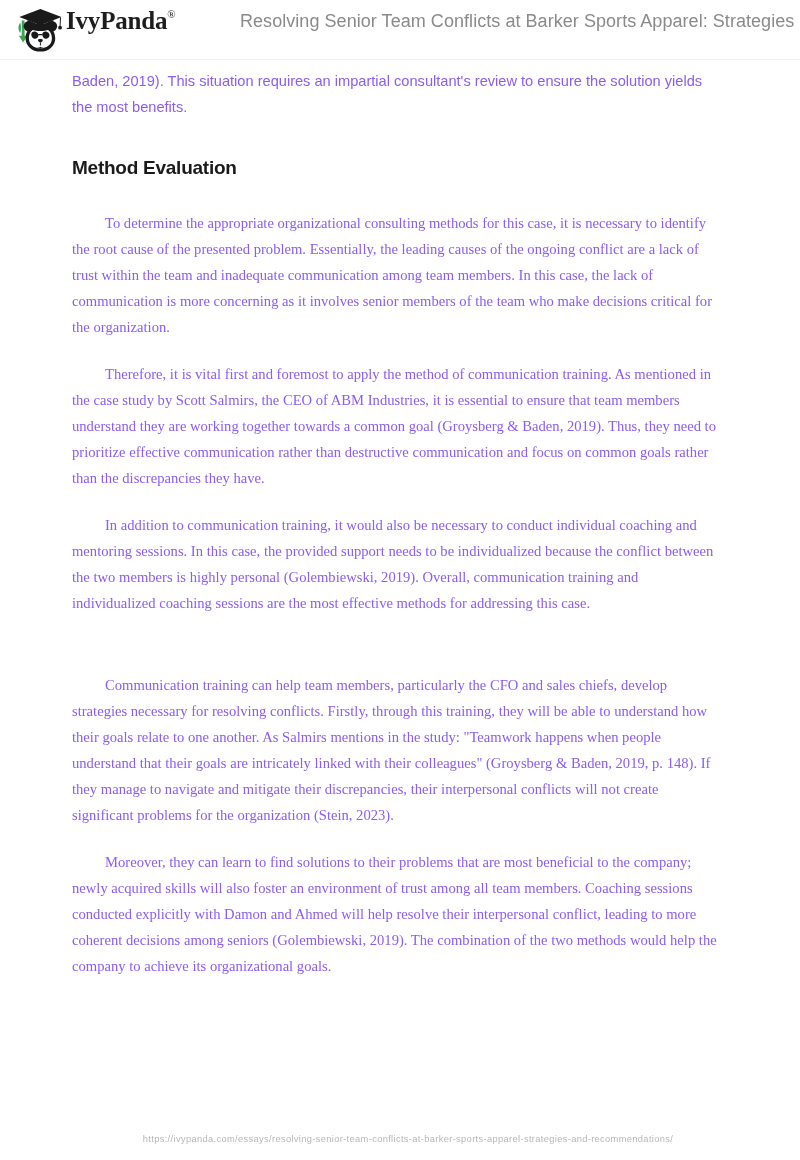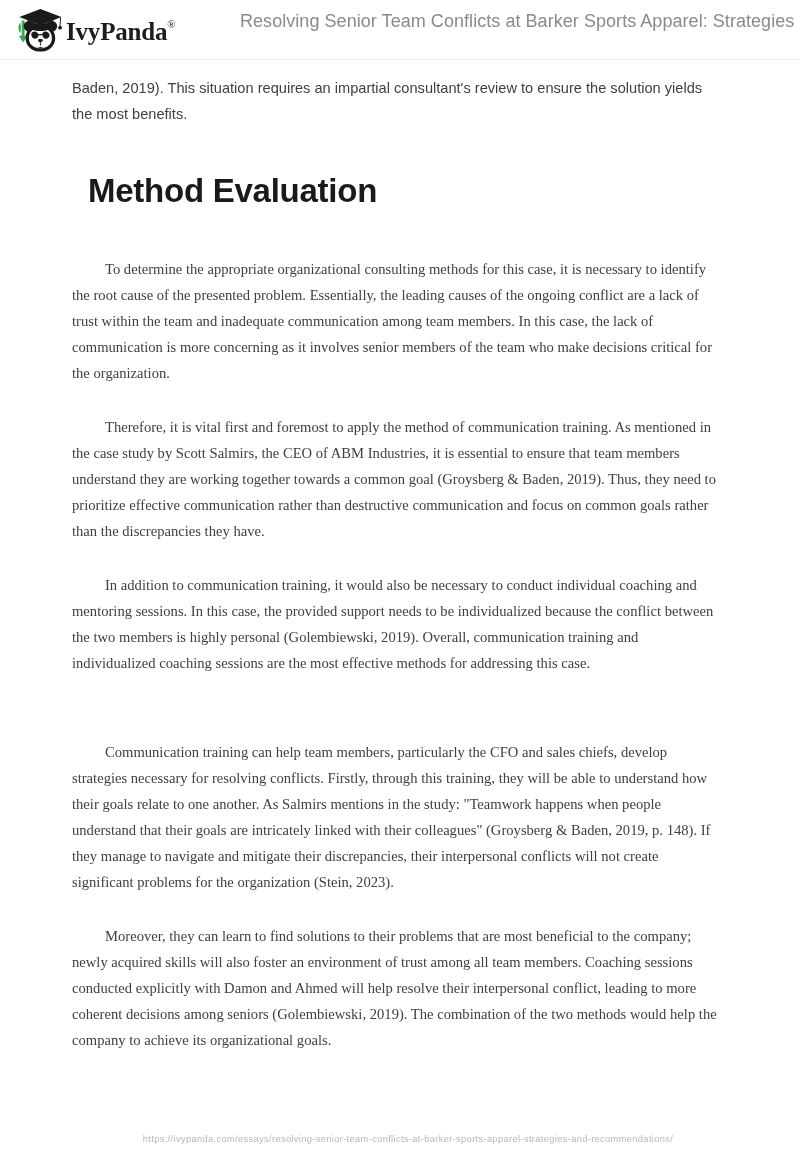--- a/index.html
+++ b/index.html
@@ -30,21 +30,21 @@
     left: 0;
     width: 800px;
     height: 60px;
     box-sizing: border-box;
   }
   .brand {
     position: absolute;
     left: 14px;
     top: 8px;
     display: flex;
-    align-items: center;
+    align-items: flex-start;
     height: 46px;
   }
   .brand-mark {
     width: 48px;
     height: 46px;
     display: block;
     flex: 0 0 auto;
   }
   .brand-wordmark {
     font-family: "Liberation Serif", serif;
@@ -87,37 +87,37 @@
 
   
   .content {
     position: absolute;
     left: 72px;
     top: 68px;
     width: 650px;
     box-sizing: border-box;
   }
   .content p {
-    margin: 7px 0 0 0;
+    margin: 0 0 0 0;
     font-size: 14.6px;
     line-height: 26px;
-    color: #404040;
+    color: #8b5cf6;
     text-align: left;
     letter-spacing: 0.005px;
   }
   .content p.indented {
     text-indent: 33px;
     font-family: Liberation Serif, serif;
   }
   .para-gap {
     height: 21px;
   }
   .content h2 {
-    margin: 16px;
-    font-size: 33px;
+    margin: 0;
+    font-size: 19px;
     line-height: 34px;
     font-weight: bold;
     color: #1a1a1a;
     letter-spacing: -0.25px;
   }
   .h2-gap-before { height: 31px; }
   .h2-gap-after  { height: 25px; }
 
   
   .page-footer {

